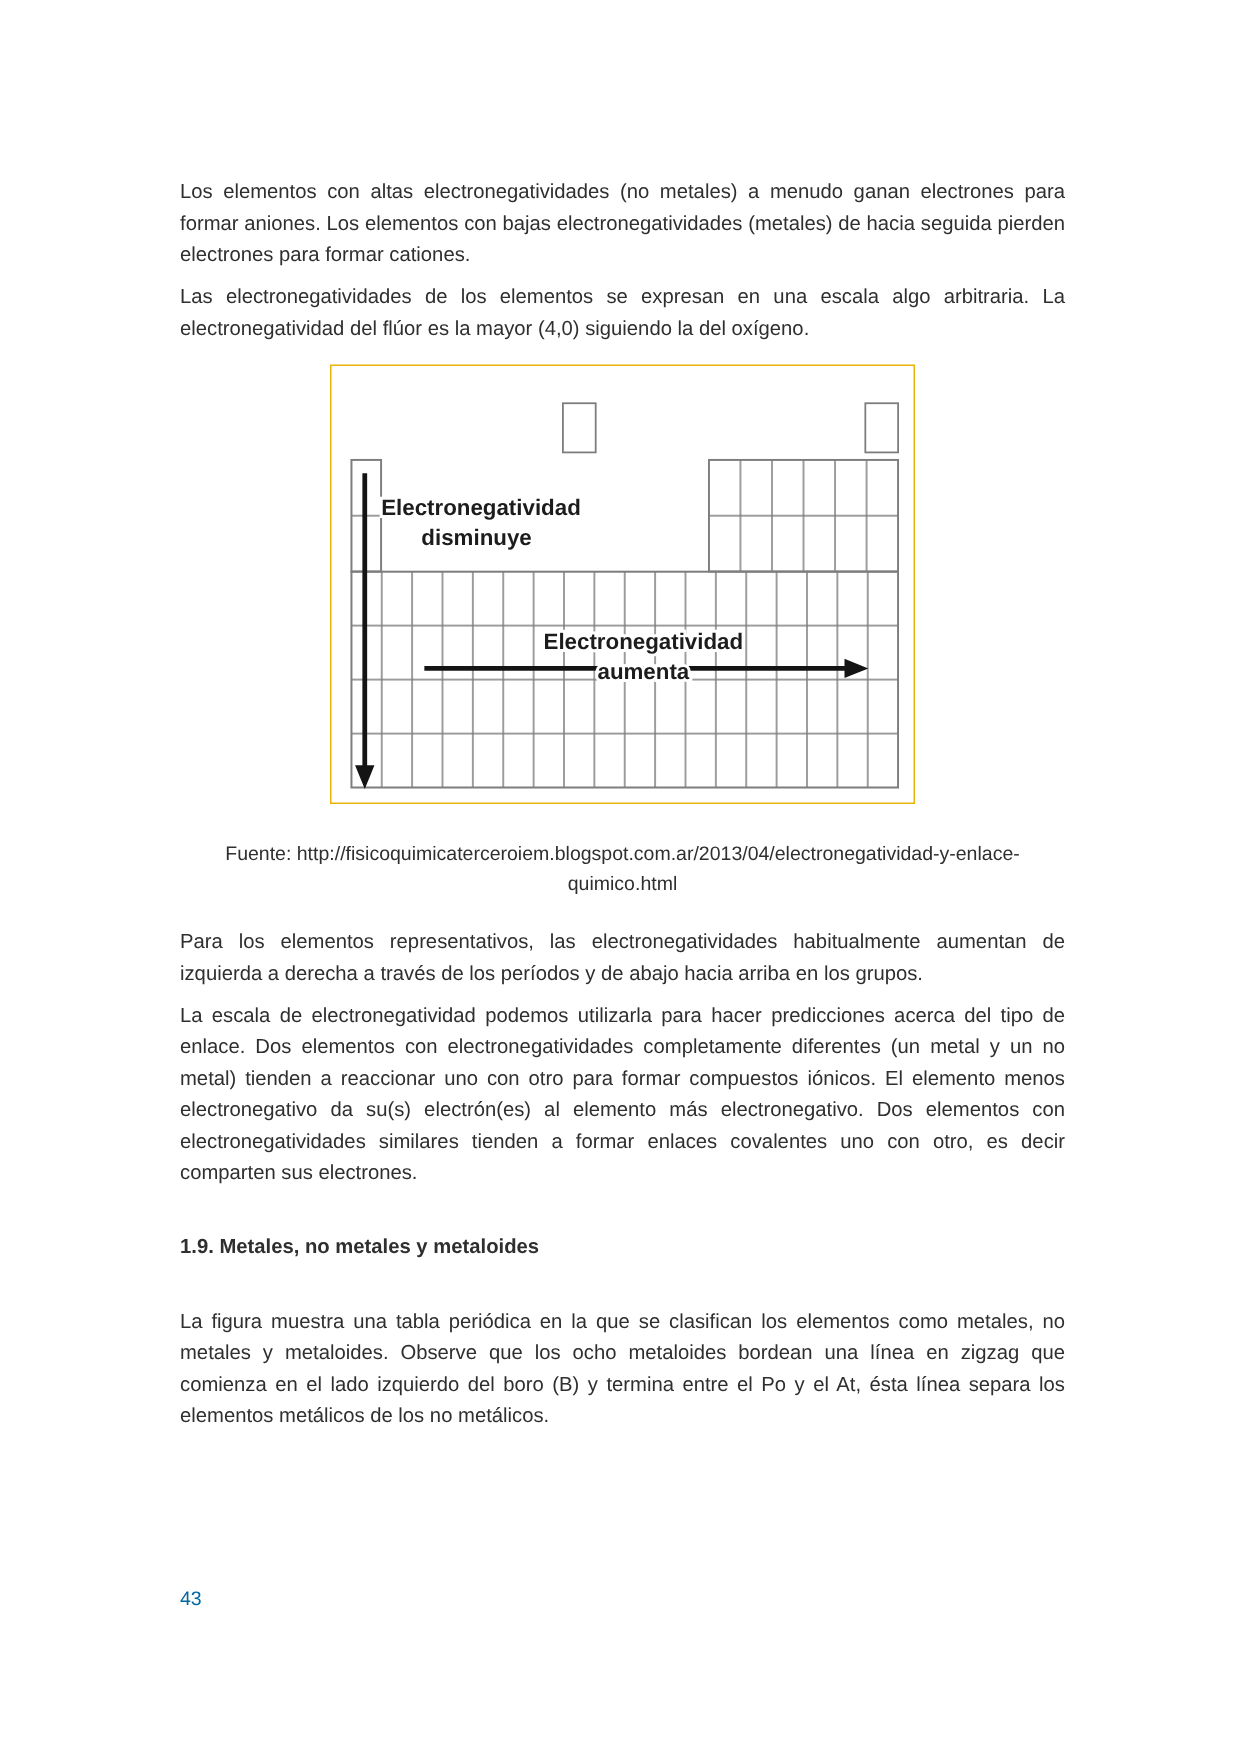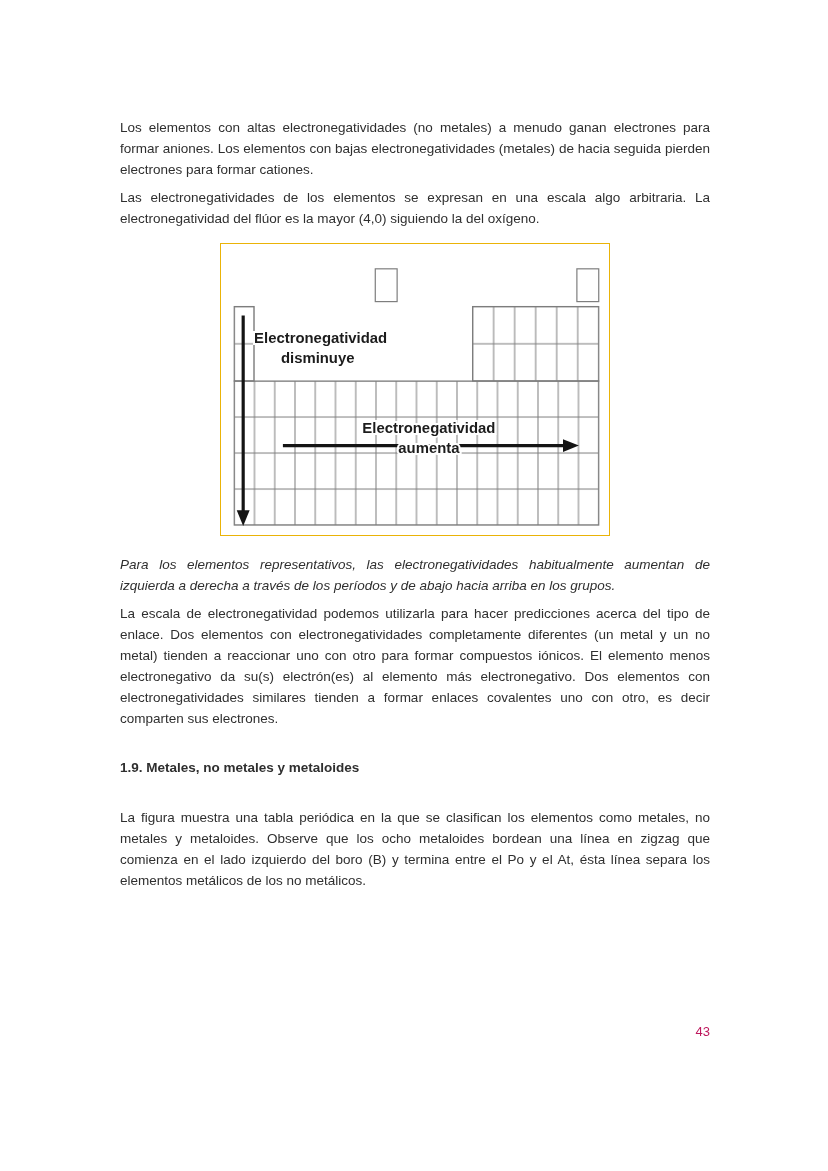--- a/index.html
+++ b/index.html
@@ -18,28 +18,28 @@
   .figure-wrap {
     width:390px; margin:14px auto 0 auto;
   }
   .figure-frame {
     width:390px; height:293px; border:1px solid #eab308; background:#ffffff;
   }
   .figure-caption {
     width:560px; margin:23px auto 0 auto; text-align:center;
     font-size:13px; line-height:20px; text-align:center;
   }
-  .after-figure { margin-top:18px;font-style:italic; }
+  .after-figure { margin-top:18px; }
   .section-heading {
     margin-top:28px; margin-bottom:29px;
     font-size:13.5px; font-weight:bold; text-align:left;
   }
   .page-number {
-    position:absolute; top:1024px; left:120px; width:590px;
-    text-align:right; font-size:13px; color:#be185d;
+    position:absolute; top:1058px; left:120px; width:590px;
+    text-align:left; font-size:13px; color:#0369a1;
   }
   svg text { font-family:"Liberation Sans", sans-serif; }
 </style>
 </head>
 <body>
 
 <div class="content">
 
   <p class="body-par">Los elementos con altas electronegatividades (no metales) a menudo ganan electrones para formar aniones. Los elementos con bajas electronegatividades (metales) de hacia seguida pierden electrones para formar cationes.</p>
 
@@ -81,20 +81,21 @@
 
         <text x="33" y="100" font-size="15" font-weight="bold" fill="#1c1c1c" stroke="#ffffff" stroke-width="4" paint-order="stroke">Electronegatividad</text>
         <text x="60" y="120" font-size="15" font-weight="bold" fill="#1c1c1c" stroke="#ffffff" stroke-width="4" paint-order="stroke">disminuye</text>
 
         <text x="209" y="190" text-anchor="middle" font-size="15" font-weight="bold" fill="#1c1c1c" stroke="#ffffff" stroke-width="4" paint-order="stroke">Electronegatividad</text>
         <text x="209" y="210" text-anchor="middle" font-size="15" font-weight="bold" fill="#1c1c1c" stroke="#ffffff" stroke-width="4" paint-order="stroke">aumenta</text>
       </svg>
     </div>
   </div>
 
+  <p class="figure-caption">Fuente: http://fisicoquimicaterceroiem.blogspot.com.ar/2013/04/electronegatividad-y-enlace-quimico.html</p>
 
   <p class="body-par after-figure">Para los elementos representativos, las electronegatividades habitualmente aumentan de izquierda a derecha a través de los períodos y de abajo hacia arriba en los grupos.</p>
 
   <p class="body-par">La escala de electronegatividad podemos utilizarla para hacer predicciones acerca del tipo de enlace. Dos elementos con electronegatividades completamente diferentes (un metal y un no metal) tienden a reaccionar uno con otro para formar compuestos iónicos. El elemento menos electronegativo da su(s) electrón(es) al elemento más electronegativo. Dos elementos con electronegatividades similares tienden a formar enlaces covalentes uno con otro, es decir comparten sus electrones.</p>
 
   <h2 class="section-heading">1.9. Metales, no metales y metaloides</h2>
 
   <p class="body-par">La figura muestra una tabla periódica en la que se clasifican los elementos como metales, no metales y metaloides. Observe que los ocho metaloides bordean una línea en zigzag que comienza en el lado izquierdo del boro (B) y termina entre el Po y el At, ésta línea separa los elementos metálicos de los no metálicos.</p>
 
 </div>

